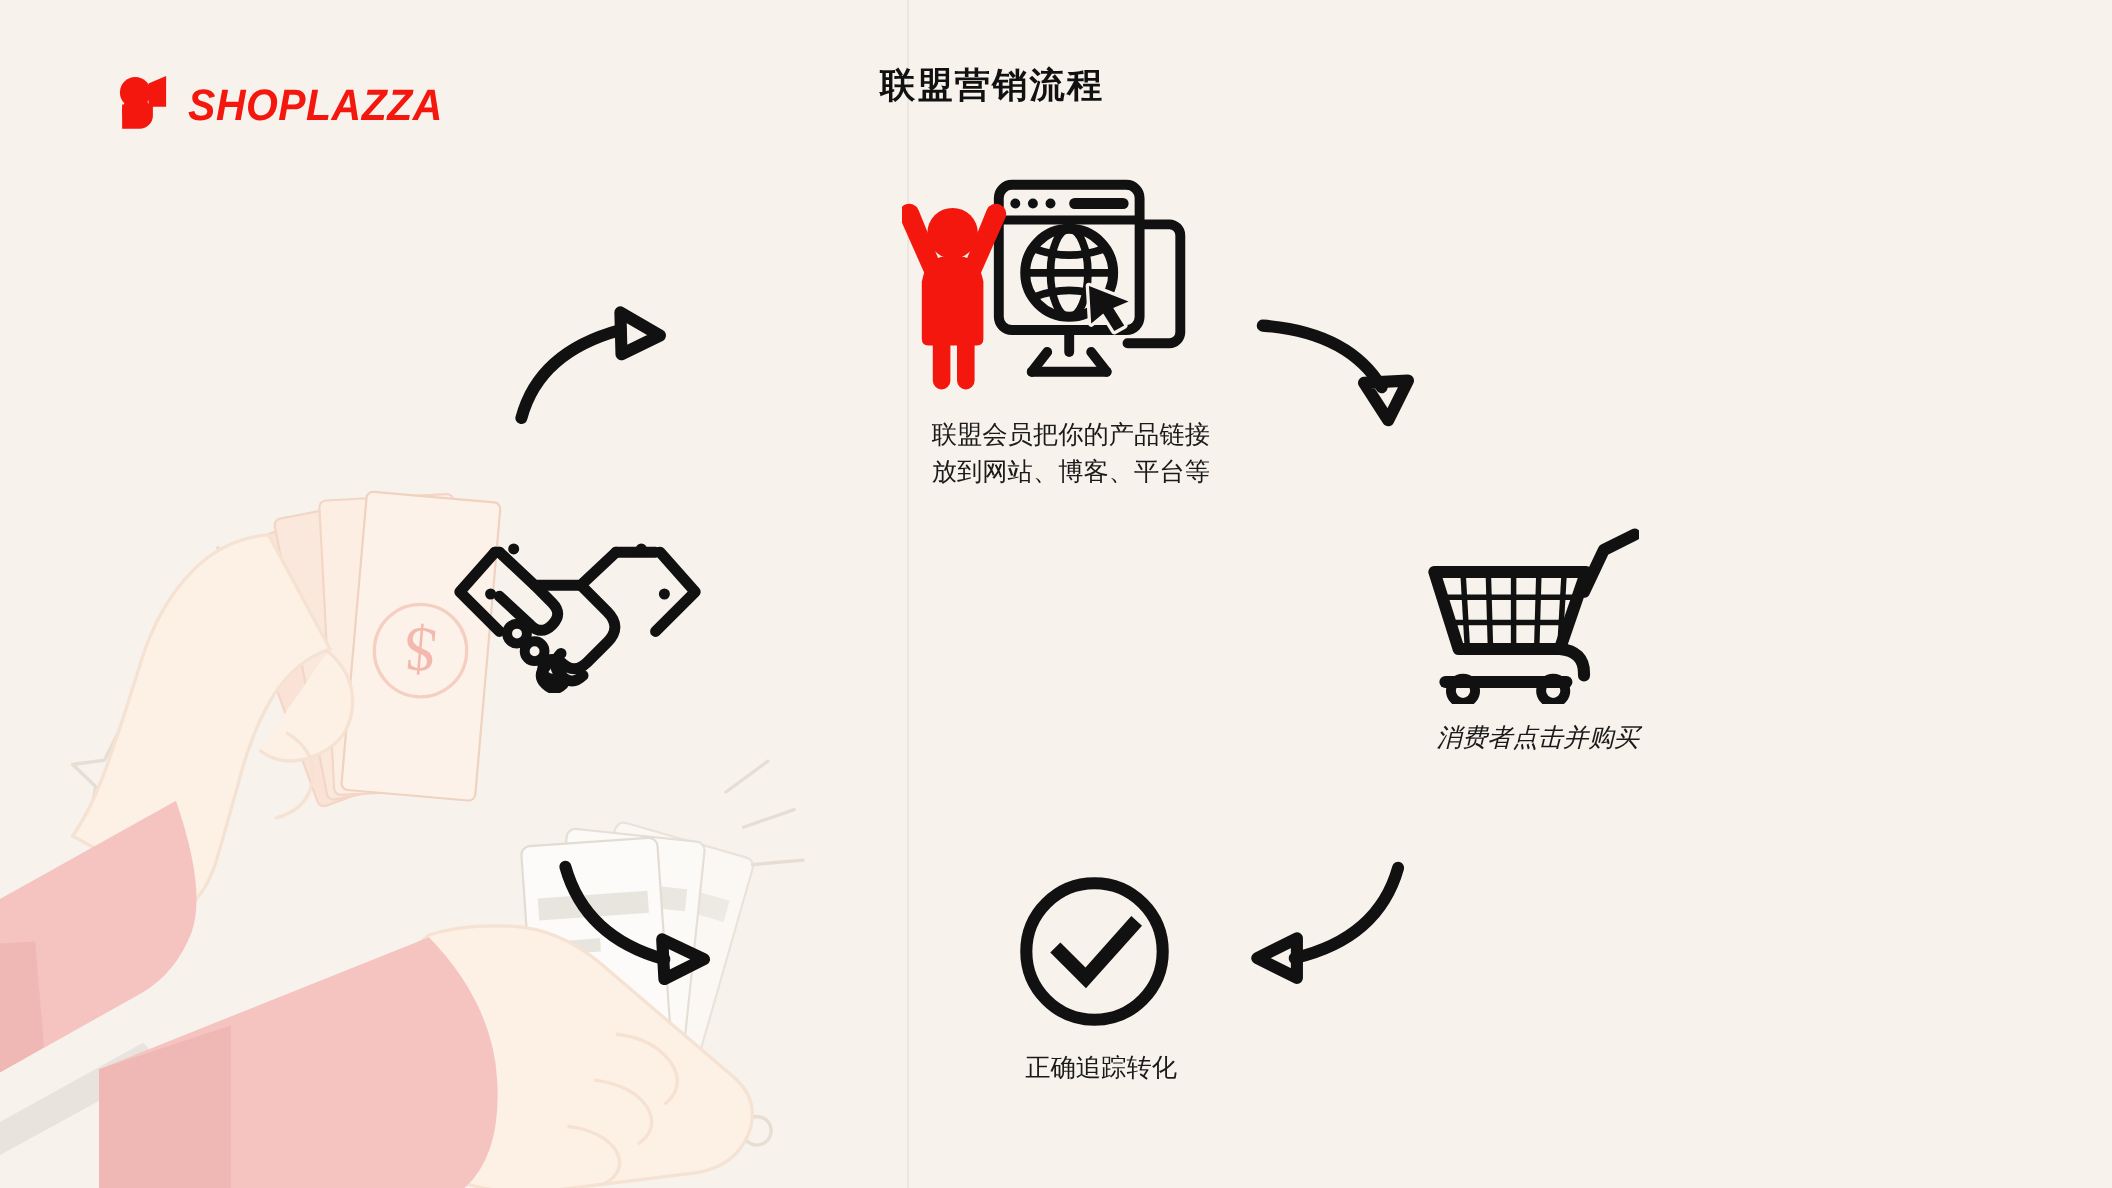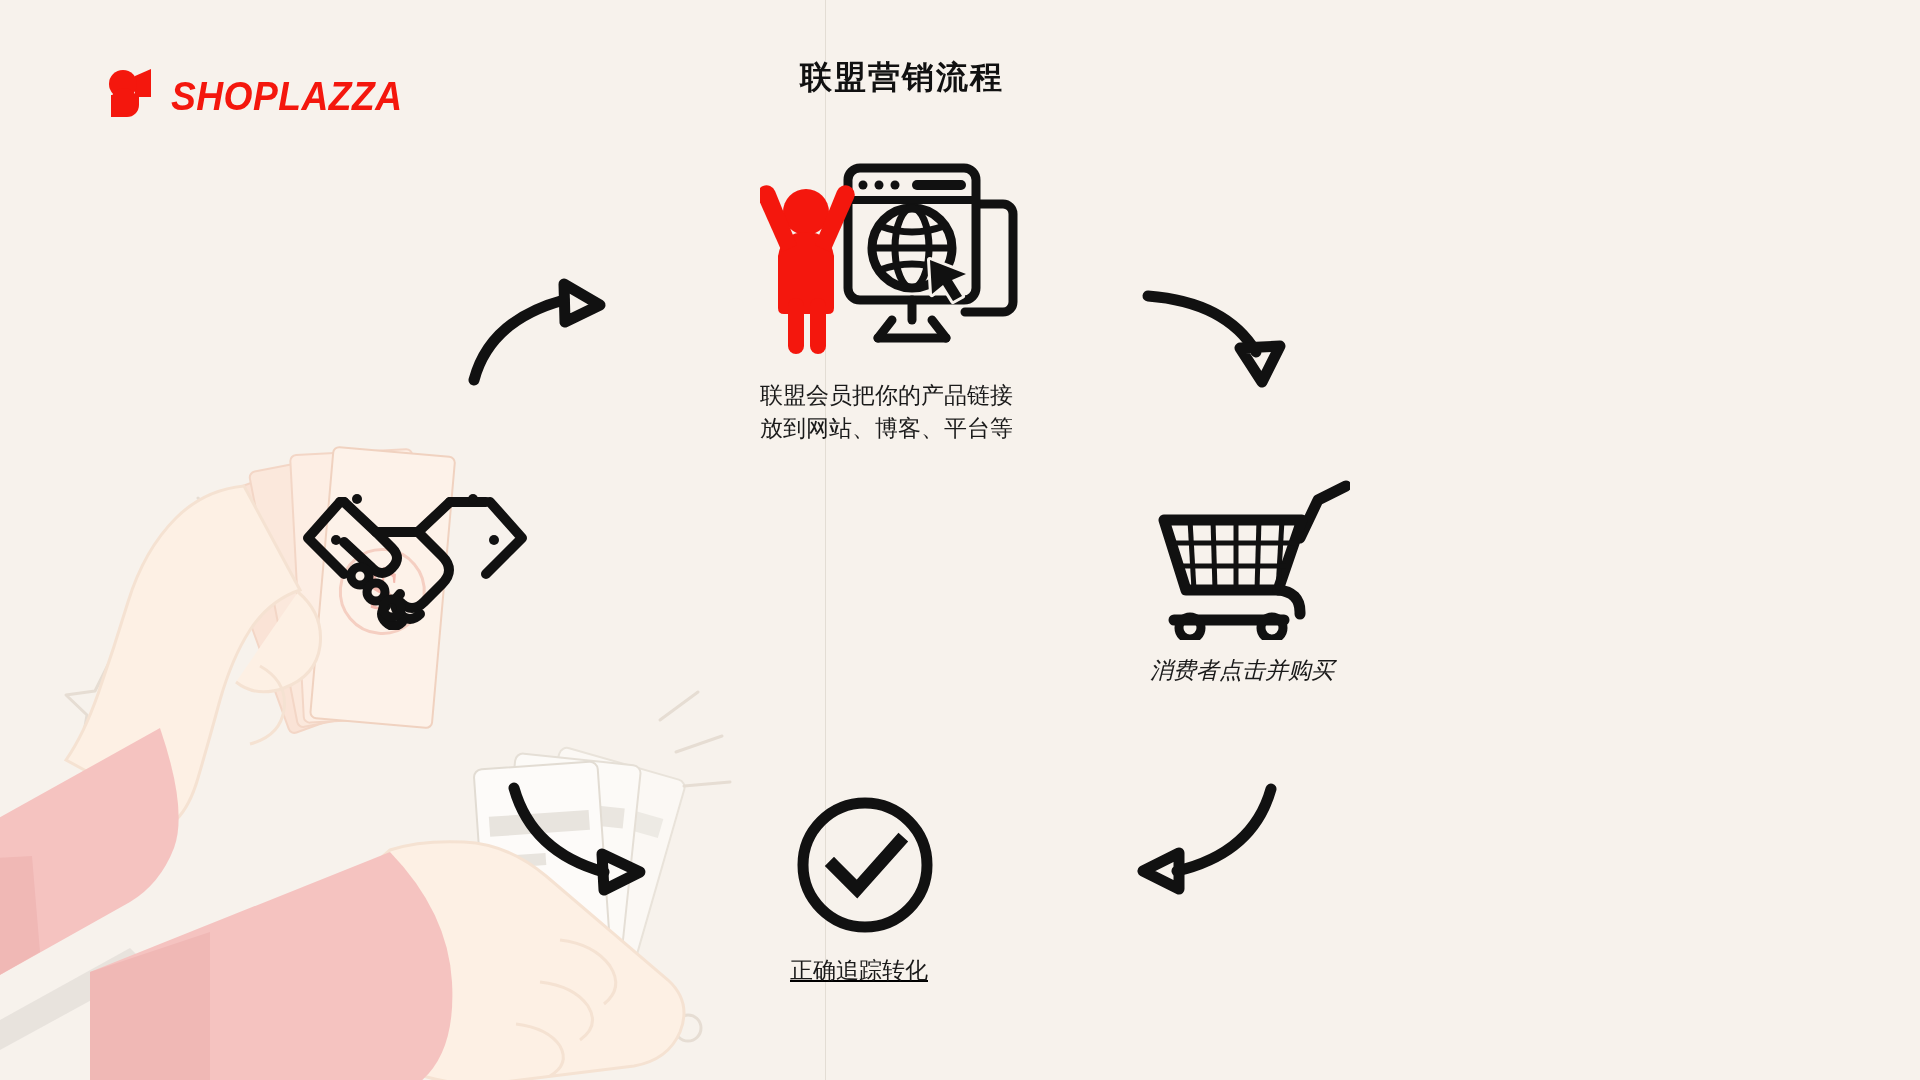--- a/index.html
+++ b/index.html
@@ -74,36 +74,36 @@
     color: #111;
     letter-spacing: 2px;
     white-space: nowrap;
   }
 
   
   .node {
     position: absolute;
     display: flex;
     flex-direction: column;
-    align-items: flex-start;
+    align-items: flex-end;
   }
   .node-caption {
     margin-top: 14px;
     font-size: 23px;
     line-height: 1.42;
     color: #1a1a1a;
     text-align: center;
     white-space: nowrap;
   }
   .hl { color: #f4170d; }
 
   
   #node-affiliate { left: 760px; top: 160px; width: 340px; }
   #node-purchase  { left: 1150px; top: 480px; width: 340px; font-style: italic; }
-  #node-tracking  { left: 790px;  top: 790px; width: 280px; text-decoration: underline; }
+  #node-tracking  { left: 790px;  top: 790px; width: 280px; }
   #node-reward    { left: 300px;  top: 490px; width: 340px; }
 
   
   .arrow { position: absolute; pointer-events: none; }
   #arrow-1 { left: 468px;  top: 278px; }
   #arrow-2 { left: 1140px; top: 280px; }
   #arrow-3 { left: 1125px; top: 775px; }
   #arrow-4 { left: 498px;  top: 778px; }
 </style>
 </head>

